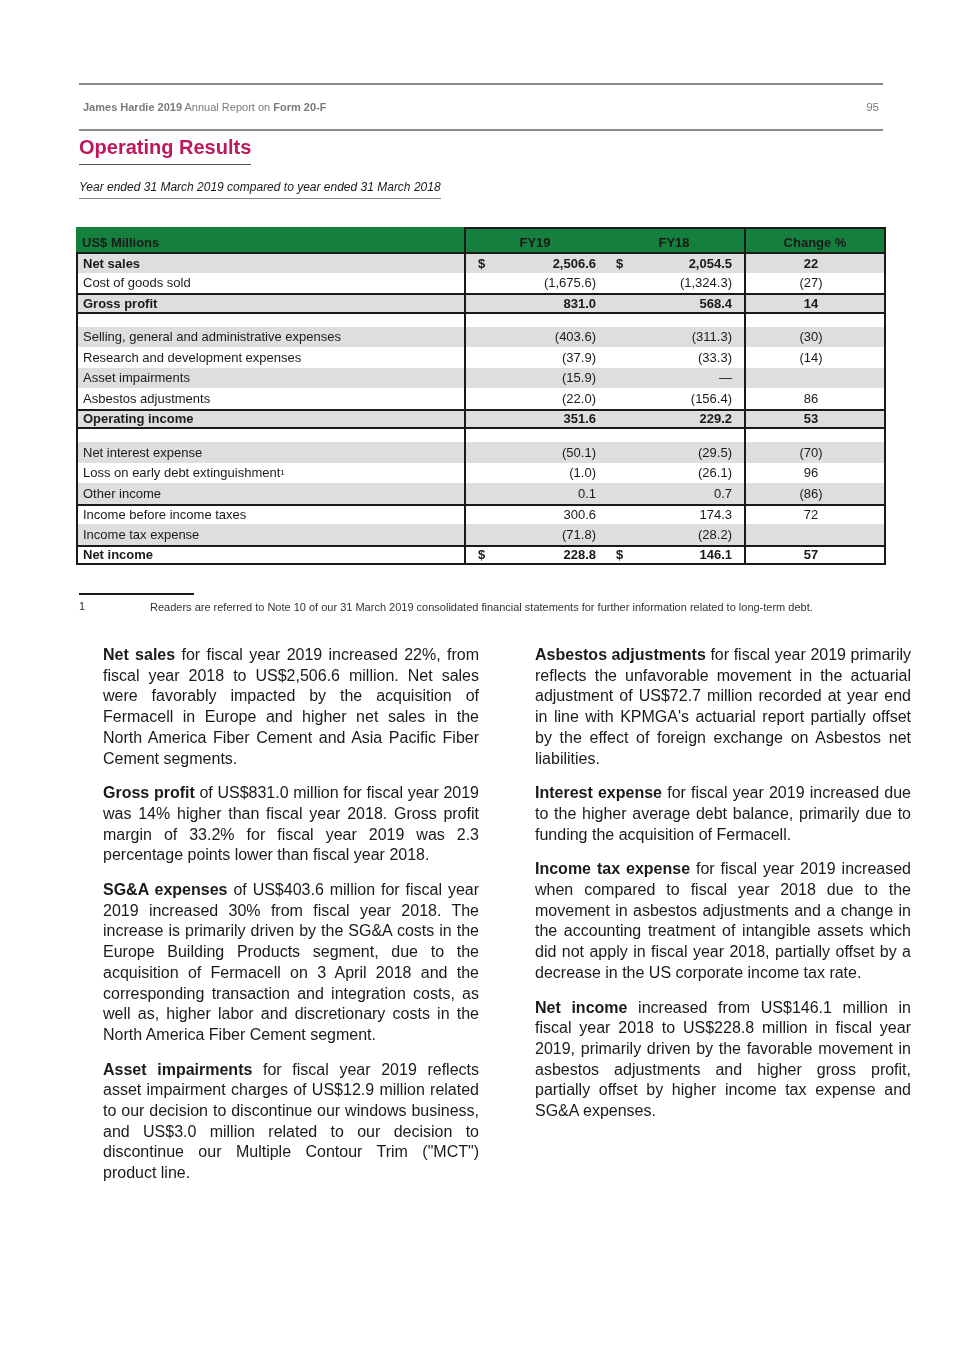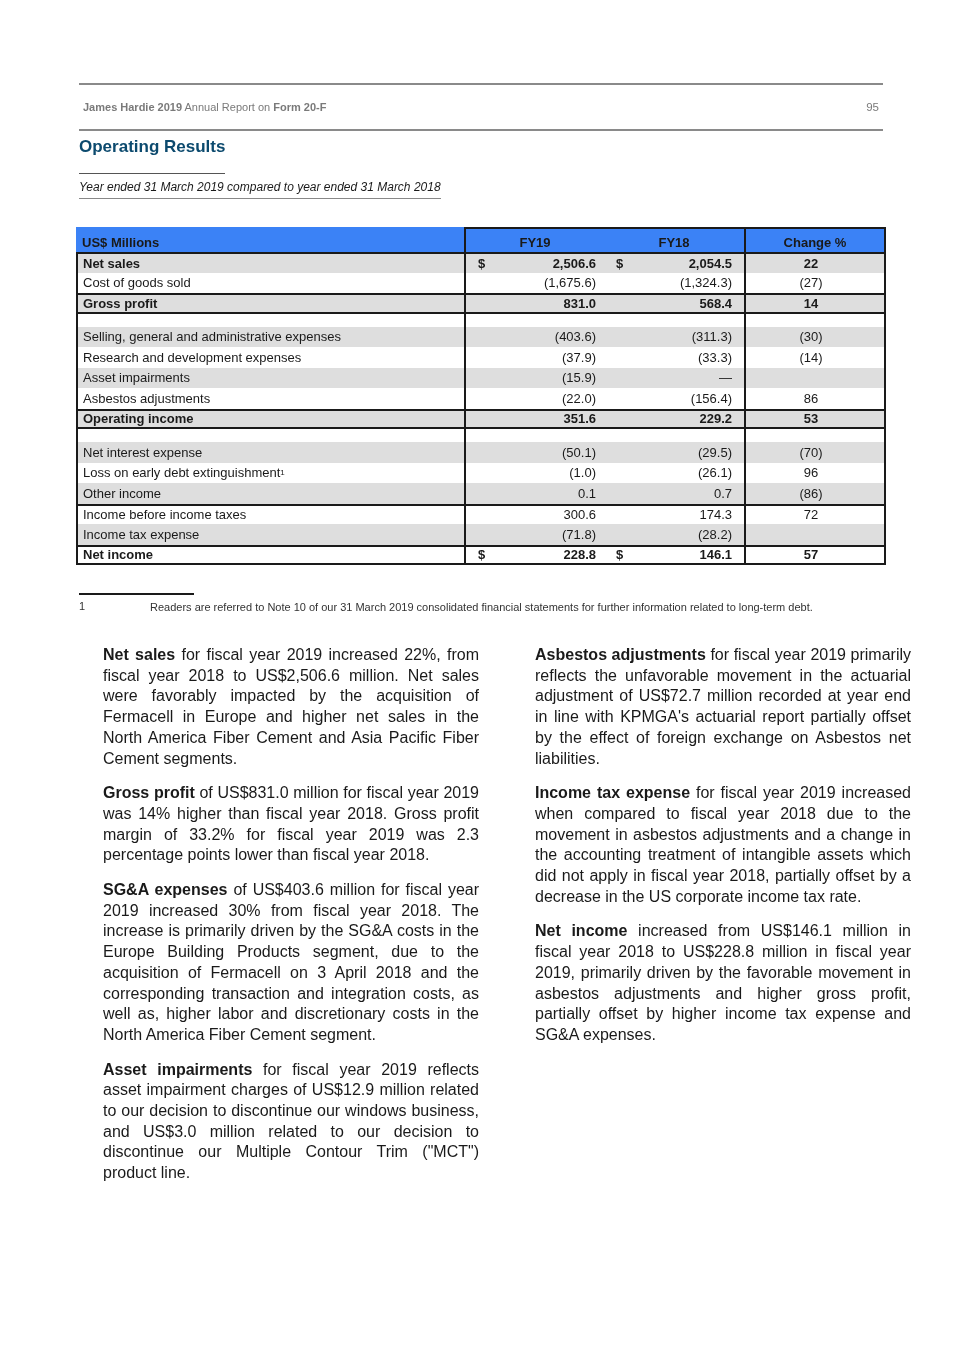--- a/index.html
+++ b/index.html
@@ -11,22 +11,22 @@
     border-top: 2px solid #8a8a8a; border-bottom: 2px solid #8a8a8a;
     font-size: 11px; color: #7a7a7a;
     display: flex; align-items: center; justify-content: space-between;
     padding: 0 4px;
   }
   .running-header b { font-weight: bold; }
   .page-num { font-size: 11.5px; color: #7a7a7a; }
 
   .section-title {
     position: absolute; left: 79px; top: 137px;
-    font-size: 17px; font-weight: bold; color: #0c4a6e;
-    border-bottom: 1px solid #555; line-height: 20px; padding-bottom: 16px;
+    font-size: 20px; font-weight: bold; color: #be185d;
+    border-bottom: 1px solid #555; line-height: 20px; padding-bottom: 7px;
   }
   .section-subtitle {
     position: absolute; left: 79px; top: 177px;
     font-size: 12px; font-style: italic; color: #1a1a1a;
     border-bottom: 1px solid #888; line-height: 20px; padding-bottom: 1px;
   }
 
   
   .fin-table {
     position: absolute; left: 76px; top: 227px; width: 810px;
@@ -41,21 +41,21 @@
 
   .c-label { width: 388px; padding-left: 5px; display: flex; align-items: center; border-left: 2px solid #1a1a1a; }
   .c-fy19 { width: 140px; display: flex; align-items: center; justify-content: space-between; padding: 0 0 0 12px; border-left: 2px solid #1a1a1a; }
   .c-fy18 { width: 140px; display: flex; align-items: center; justify-content: space-between; padding: 0 0 0 12px; }
   .c-chg { width: 142px; display: flex; align-items: center; justify-content: center; padding-right: 8px; border-left: 2px solid #1a1a1a; border-right: 2px solid #1a1a1a; }
   .num { margin-left: auto; text-align: right; }
   .c-fy19 .num { padding-right: 8px; }
   .c-fy18 .num { padding-right: 12px; }
   .dollar { font-weight: inherit; }
 
-  .row.header { height: 25px; background: #3b82f6; font-weight: bold; }
+  .row.header { height: 25px; background: #15803d; font-weight: bold; }
   .row.header .c-label { border-left: none; padding-left: 6px; align-items: flex-end; padding-bottom: 2px; }
   .row.header .c-fy19 { border-top: 2px solid #1a1a1a; justify-content: center; padding: 8px; align-items: flex-end; padding-bottom: 2px; }
   .row.header .c-fy18 { border-top: 2px solid #1a1a1a; justify-content: center; padding: 0; align-items: flex-end; padding-bottom: 2px; }
   .row.header .c-chg { border-top: 2px solid #1a1a1a; justify-content: center; padding: 16px; align-items: flex-end; padding-bottom: 2px; }
 
   sup { font-size: 8px; vertical-align: super; line-height: 0; }
 
   .fn-rule { position: absolute; left: 79px; top: 593px; width: 115px; border-top: 2px solid #1a1a1a; }
   .footnote { position: absolute; left: 79px; top: 600px; width: 810px; font-size: 11px; color: #333; display: flex; }
   .fn-num { width: 71px; }
@@ -313,15 +313,16 @@
 </div>
 
 <div class="col left" id="col-left">
     <p><b>Net sales</b><span> for fiscal year 2019 increased 22%, from fiscal year 2018 to US$2,506.6 million. Net sales were favorably impacted by the acquisition of Fermacell in Europe and higher net sales in the North America Fiber Cement and Asia Pacific Fiber Cement segments.</span></p>
     <p><b>Gross profit</b><span> of US$831.0 million for fiscal year 2019 was 14% higher than fiscal year 2018. Gross profit margin of 33.2% for fiscal year 2019 was 2.3 percentage points lower than fiscal year 2018.</span></p>
     <p><b>SG&amp;A expenses</b><span> of US$403.6 million for fiscal year 2019 increased 30% from fiscal year 2018. The increase is primarily driven by the SG&amp;A costs in the Europe Building Products segment, due to the acquisition of Fermacell on 3 April 2018 and the corresponding transaction and integration costs, as well as, higher labor and discretionary costs in the North America Fiber Cement segment.</span></p>
     <p><b>Asset impairments</b><span> for fiscal year 2019 reflects asset impairment charges of US$12.9 million related to our decision to discontinue our windows business, and US$3.0 million related to our decision to discontinue our Multiple Contour Trim ("MCT") product line.</span></p>
   </div>
 <div class="col right" id="col-right">
     <p><b>Asbestos adjustments</b><span> for fiscal year 2019 primarily reflects the unfavorable movement in the actuarial adjustment of US$72.7 million recorded at year end in line with KPMGA's actuarial report partially offset by the effect of foreign exchange on Asbestos net liabilities.</span></p>
+    <p><b>Interest expense</b><span> for fiscal year 2019 increased due to the higher average debt balance, primarily due to funding the acquisition of Fermacell.</span></p>
     <p><b>Income tax expense</b><span> for fiscal year 2019 increased when compared to fiscal year 2018 due to the movement in asbestos adjustments and a change in the accounting treatment of intangible assets which did not apply in fiscal year 2018, partially offset by a decrease in the US corporate income tax rate.</span></p>
     <p><b>Net income</b><span> increased from US$146.1 million in fiscal year 2018 to US$228.8 million in fiscal year 2019, primarily driven by the favorable movement in asbestos adjustments and higher gross profit, partially offset by higher income tax expense and SG&amp;A expenses.</span></p>
   </div>
 
 </body></html>

